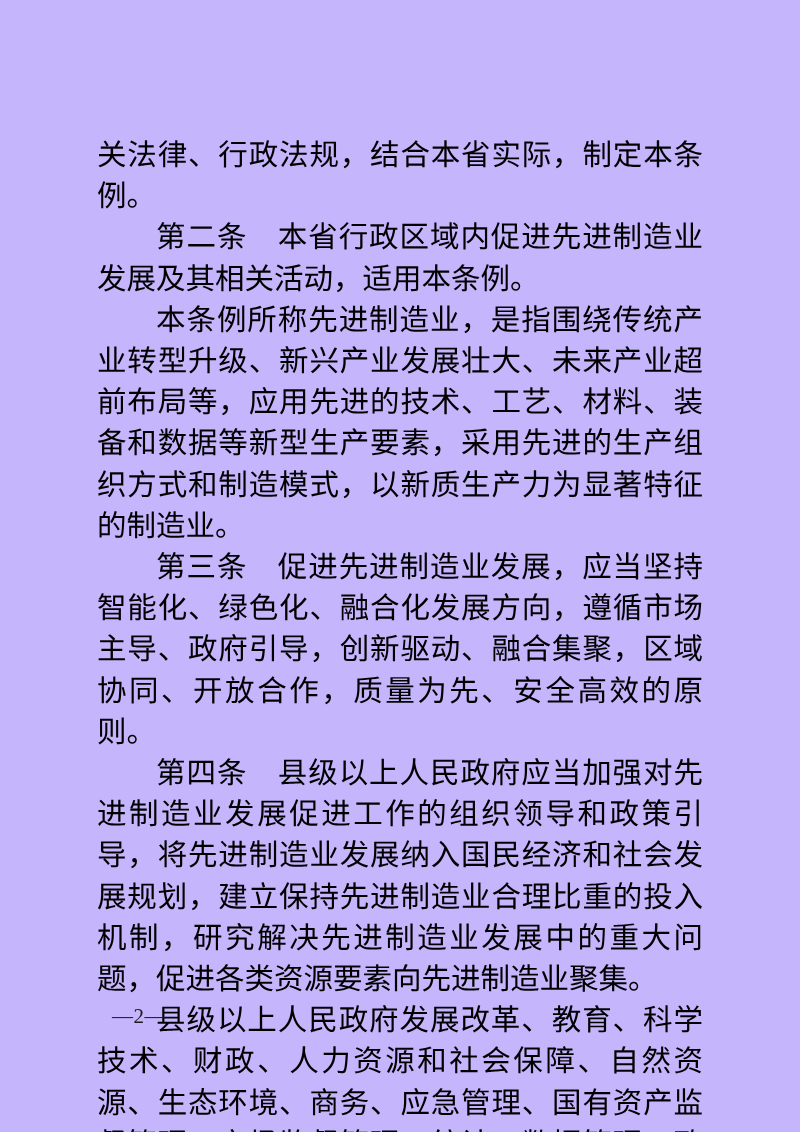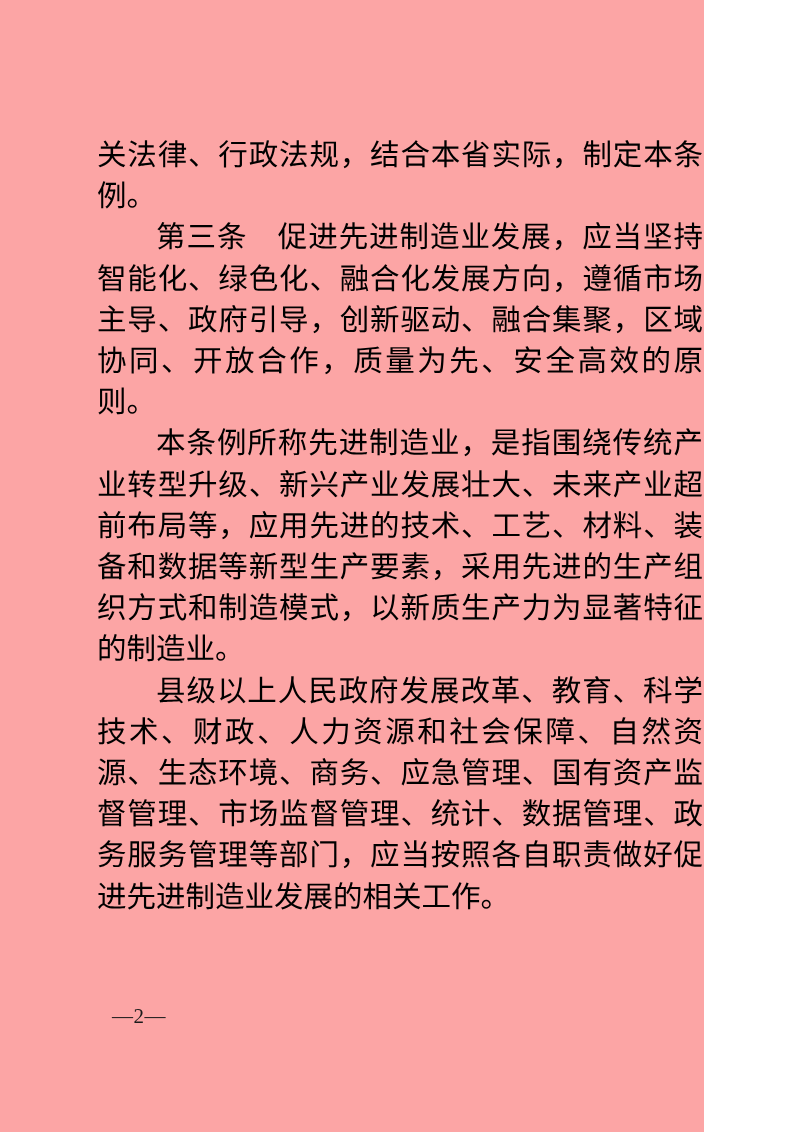--- a/index.html
+++ b/index.html
@@ -4,23 +4,23 @@
 <title>document-page</title>
 <style>
   html, body {
     margin: 0;
     padding: 0;
     background: #ffffff;
   }
 
   .page {
     position: relative;
-    width: 704px;
+    width: 800px;
     height: 1132px;
-    background: #fca5a5;
+    background: #c4b5fd;
     overflow: hidden;
     box-sizing: border-box;
   }
 
   .text-block {
     position: absolute;
     left: 97px;
     top: 134px;
     width: 606px;
   }
@@ -71,29 +71,35 @@
 <body>
 
 <div class="page">
 
   <div class="text-block">
 
     <p class="para no-indent">
       <span>关法律、行政法规，结合本省实际，制定本条例。</span>
     </p>
 
+    <p class="para">
+      <span class="article-label">第二条</span><span class="article-gap"></span><span>本省行政区域内促进先进制造业发展及其相关活动，适用本条例。</span>
+    </p>
+
+    <p class="para">
+      <span>本条例所称先进制造业，是指围绕传统产业转型升级、新兴产业发展壮大、未来产业超前布局等，应用先进的技术、工艺、材料、装备和数据等新型生产要素，采用先进的生产组织方式和制造模式，以新质生产力为显著特征的制造业。</span>
+    </p>
 
     <p class="para">
       <span class="article-label">第三条</span><span class="article-gap"></span><span>促进先进制造业发展，应当坚持智能化、绿色化、融合化发展方向，遵循市场主导、政府引导，创新驱动、融合集聚，区域协同、开放合作，质量为先、安全高效的原则。</span>
     </p>
 
     <p class="para">
-      <span>本条例所称先进制造业，是指围绕传统产业转型升级、新兴产业发展壮大、未来产业超前布局等，应用先进的技术、工艺、材料、装备和数据等新型生产要素，采用先进的生产组织方式和制造模式，以新质生产力为显著特征的制造业。</span>
+      <span class="article-label">第四条</span><span class="article-gap"></span><span>县级以上人民政府应当加强对先进制造业发展促进工作的组织领导和政策引导，将先进制造业发展纳入国民经济和社会发展规划，建立保持先进制造业合理比重的投入机制，研究解决先进制造业发展中的重大问题，促进各类资源要素向先进制造业聚集。</span>
     </p>
-
 
 
     <p class="para">
       <span>县级以上人民政府发展改革、教育、科学技术、财政、人力资源和社会保障、自然资源、生态环境、商务、应急管理、国有资产监督管理、市场监督管理、统计、数据管理、政务服务管理等部门，应当按照各自职责做好促进先进制造业发展的相关工作。</span>
     </p>
 
   </div>
 
   <div class="footer">—2—</div>
 

